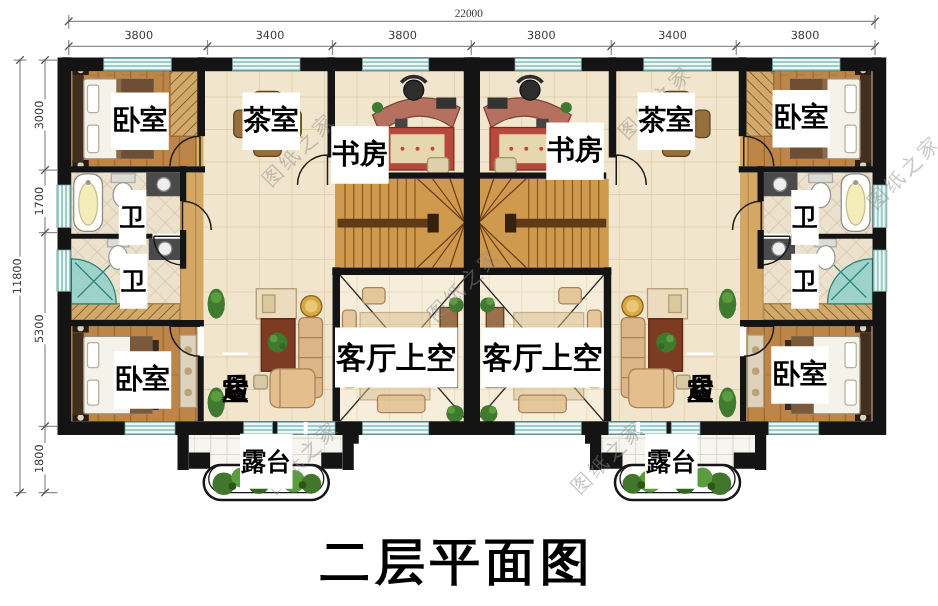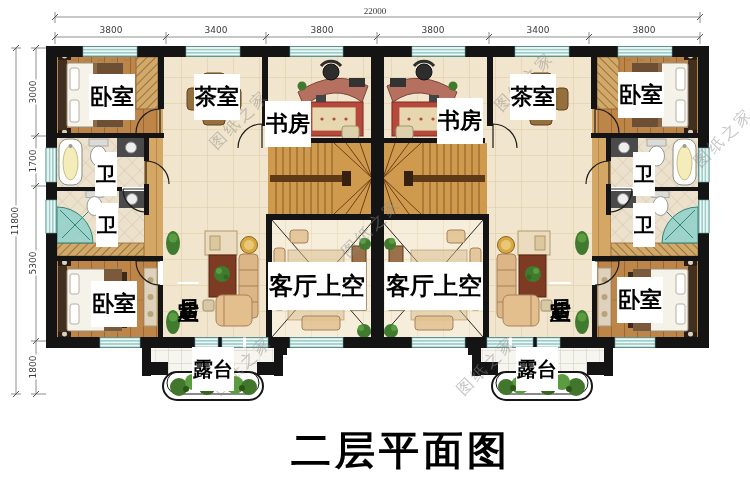--- a/index.html
+++ b/index.html
@@ -312,15 +312,15 @@
 <div class="lbl" style="left:107px;top:225px;font-size:20px;">卫</div>
 <div class="lbl" style="left:644px;top:174px;font-size:20px;">卫</div>
 <div class="lbl" style="left:644px;top:225px;font-size:20px;">卫</div>
 <div class="lbl vert" style="left:188px;top:283px;font-size:21px;">起居室</div>
 <div class="lbl vert" style="left:560px;top:283px;font-size:21px;">起居室</div>
 <div class="lbl" style="left:317px;top:286px;font-size:24px;">客厅上空</div>
 <div class="lbl" style="left:434px;top:286px;font-size:24px;">客厅上空</div>
 <div class="lbl" style="left:213px;top:369px;font-size:20px;">露台</div>
 <div class="lbl" style="left:537px;top:369px;font-size:20px;">露台</div>
 
-<div class="title" style="left:366px;top:450px;margin-left:35px;">二层平面图</div>
+<div class="title" style="left:366px;top:450px;">二层平面图</div>
 
 </div>
 
 </body></html>

